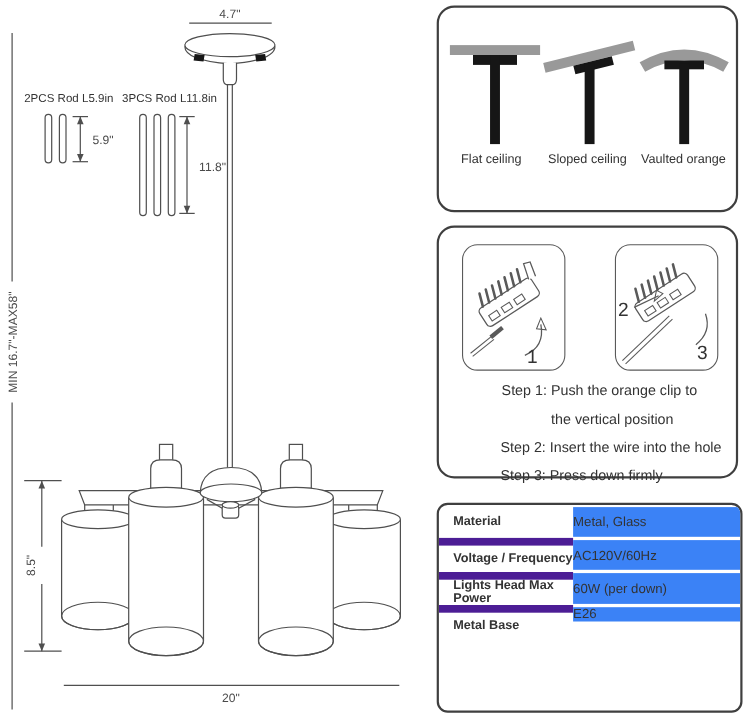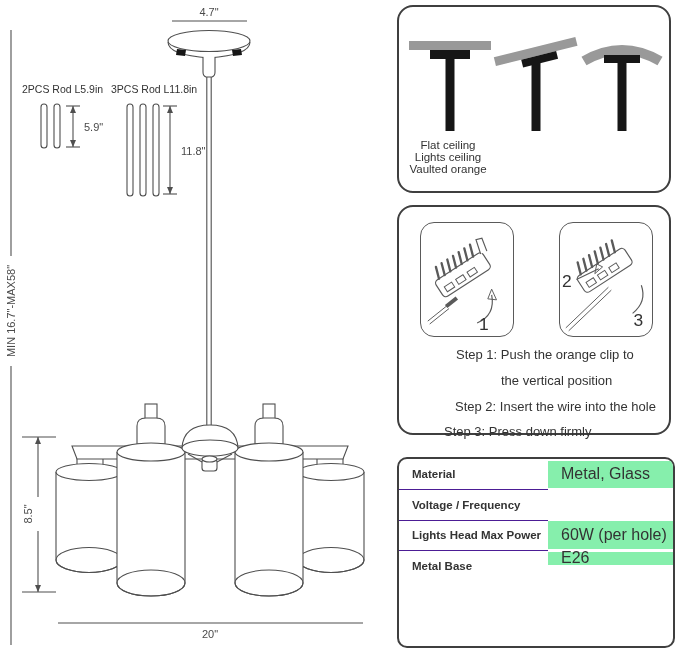--- a/index.html
+++ b/index.html
@@ -12,21 +12,21 @@
   svg text{font-family:"Liberation Sans","DejaVu Sans",sans-serif;}
 
   
   .panel{
     position:absolute;left:397px;width:274px;
     border:2px solid #3f3f3f;border-radius:16px;background:#fff;box-sizing:border-box;
   }
   #ceiling-panel{top:5px;height:188px;}
   .ceil-row{display:flex;justify-content:space-between;padding:26px 8px 0 8px;}
   .ceil-col{width:86px;display:flex;flex-direction:column;align-items:center;}
-  .ceil-label-row{display:flex;justify-content:space-between;padding:6px 4px 0 4px;flex-direction:column;}
+  .ceil-label-row{display:flex;justify-content:space-between;padding:6px 4px 0 4px;}
   .ceil-label{width:90px;text-align:center;font-size:11.5px;color:#333;}
 
   #steps-panel{top:205px;height:230px;}
   .subbox{
     position:absolute;top:15px;width:94px;height:115px;
     border:1.5px solid #5a5a5a;border-radius:14px;background:#fff;box-sizing:border-box;
   }
   #subbox-1{left:21px;}
   #subbox-2{left:160px;}
   .step-line{position:absolute;font-size:13px;color:#333;white-space:nowrap;}
@@ -36,28 +36,28 @@
     position:absolute;left:397px;top:457px;width:278px;height:191px;
     border:2px solid #3f3f3f;border-radius:10px;background:#fff;
     box-sizing:border-box;overflow:hidden;
   }
   .spec-title{
     height:33px;line-height:33px;text-align:center;font-size:19px;font-weight:bold;
     color:#222;border-bottom:2px solid #3f3f3f;
   }
   .spec-row{display:flex;height:30.4px;}
   .spec-left{
-    width:149px;box-sizing:border-box;display:flex;align-items:center;
+    width:122px;box-sizing:border-box;display:flex;align-items:center;
     padding-left:13px;font-size:11.5px;font-weight:bold;color:#333;
   }
-  .spec-row + .spec-row .spec-left{border-top:1px solid #4c1d95;}
+  .spec-row + .spec-row .spec-left{border-top:7px solid #4c1d95;}
   .spec-right{flex:1;display:flex;}
   .spec-val{
-    flex:1;margin:1.5px 0;background:#86efac;display:flex;align-items:center;
-    padding-left:13px;font-size:16px;color:#333;
+    flex:1;margin:1.5px 0;background:#3b82f6;display:flex;align-items:center;
+    font-size:12px;color:#333;
   }
   .spec-row:last-child .spec-val{margin-bottom:16px;}
 </style>
 </head>
 <body>
 
 <svg class="abs" style="left:0;top:0;" width="395" height="651" viewBox="0 0 395 651">
   <g stroke="#4f4f4f" stroke-width="1.1" fill="none">
 
     <g>
@@ -190,21 +190,21 @@
     <div class="ceil-col">
       <svg width="86" height="100" viewBox="0 0 86 100">
         <path d="M5,28 Q43,6 81,28" stroke="#999999" stroke-width="10" fill="none"></path>
         <rect x="25" y="22" width="36" height="8" fill="#161616"></rect>
         <rect x="38.5" y="25" width="9" height="73" fill="#161616"></rect>
       </svg>
     </div>
   </div>
   <div class="ceil-label-row">
     <div class="ceil-label">Flat ceiling</div>
-    <div class="ceil-label">Lights ceiling</div>
+    <div class="ceil-label">Sloped ceiling</div>
     <div class="ceil-label">Vaulted orange</div>
   </div>
 </div>
 
 <div class="panel" id="steps-panel">
   <div class="subbox" id="subbox-1">
     <svg width="91" height="112" viewBox="0 0 94 115">
       <g transform="rotate(-33 45 52)">
         <rect x="14" y="42" width="58" height="20" rx="4" fill="#fff" stroke="#5a5a5a" stroke-width="1.2"></rect>
         <g stroke="#5a5a5a" stroke-width="2.4" stroke-linecap="round">
@@ -259,38 +259,41 @@
         <path d="M84,64 Q90,81 75,93" stroke-width="1.2"></path>
       </g>
       <polygon points="36,52 44,45 38,42" fill="none" stroke="#5a5a5a" stroke-width="1"></polygon>
       <text x="2" y="66" font-size="18" fill="#333">2</text>
       <text x="76" y="106" font-size="18" fill="#333">3</text>
     </svg>
   </div>
   <div class="step-line" style="left:57px;top:140px;">Step 1: Push the orange clip to</div>
   <div class="step-line" style="left:102px;top:166px;">the vertical position</div>
   <div class="step-line" style="left:56px;top:192px;">Step 2: Insert the wire into the hole</div>
-  <div class="step-line" style="left:45px;top:217px;text-align:center;">Step 3: Press down firmly</div>
+  <div class="step-line" style="left:56px;top:217px;text-align:center;">Step 3: Press down firmly</div>
 </div>
 
 <div id="spec-table">
 
   <div class="spec-row">
     <div class="spec-left">Material</div>
     <div class="spec-right">
         <div class="spec-val">Metal, Glass</div>
       </div>
   </div>
   <div class="spec-row">
     <div class="spec-left">Voltage / Frequency</div>
+    <div class="spec-right">
+        <div class="spec-val">AC120V/60Hz</div>
+      </div>
   </div>
   <div class="spec-row">
     <div class="spec-left">Lights Head Max Power</div>
     <div class="spec-right">
-        <div class="spec-val">60W (per hole)</div>
+        <div class="spec-val">60W (per down)</div>
       </div>
   </div>
   <div class="spec-row">
     <div class="spec-left">Metal Base</div>
     <div class="spec-right">
         <div class="spec-val">E26</div>
       </div>
   </div>
 </div>
 

